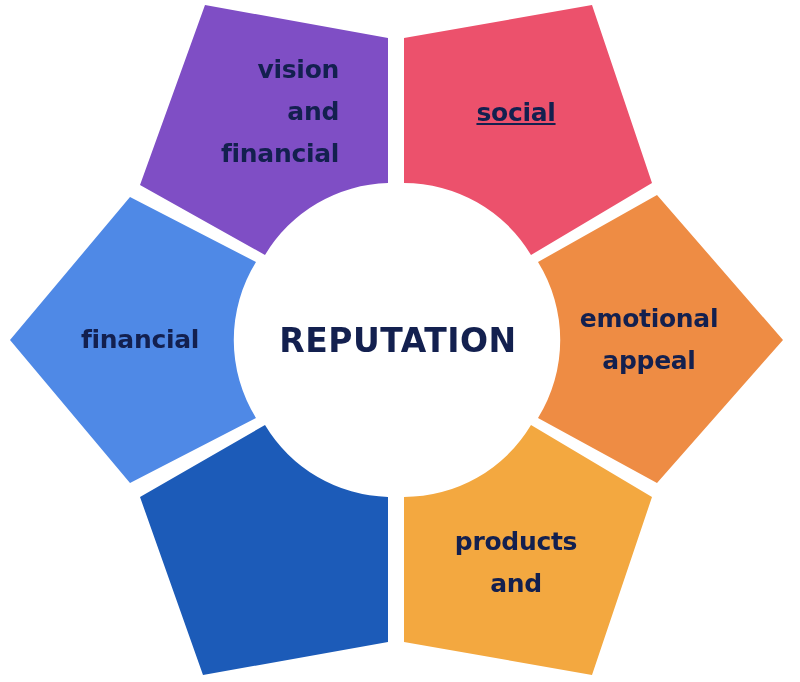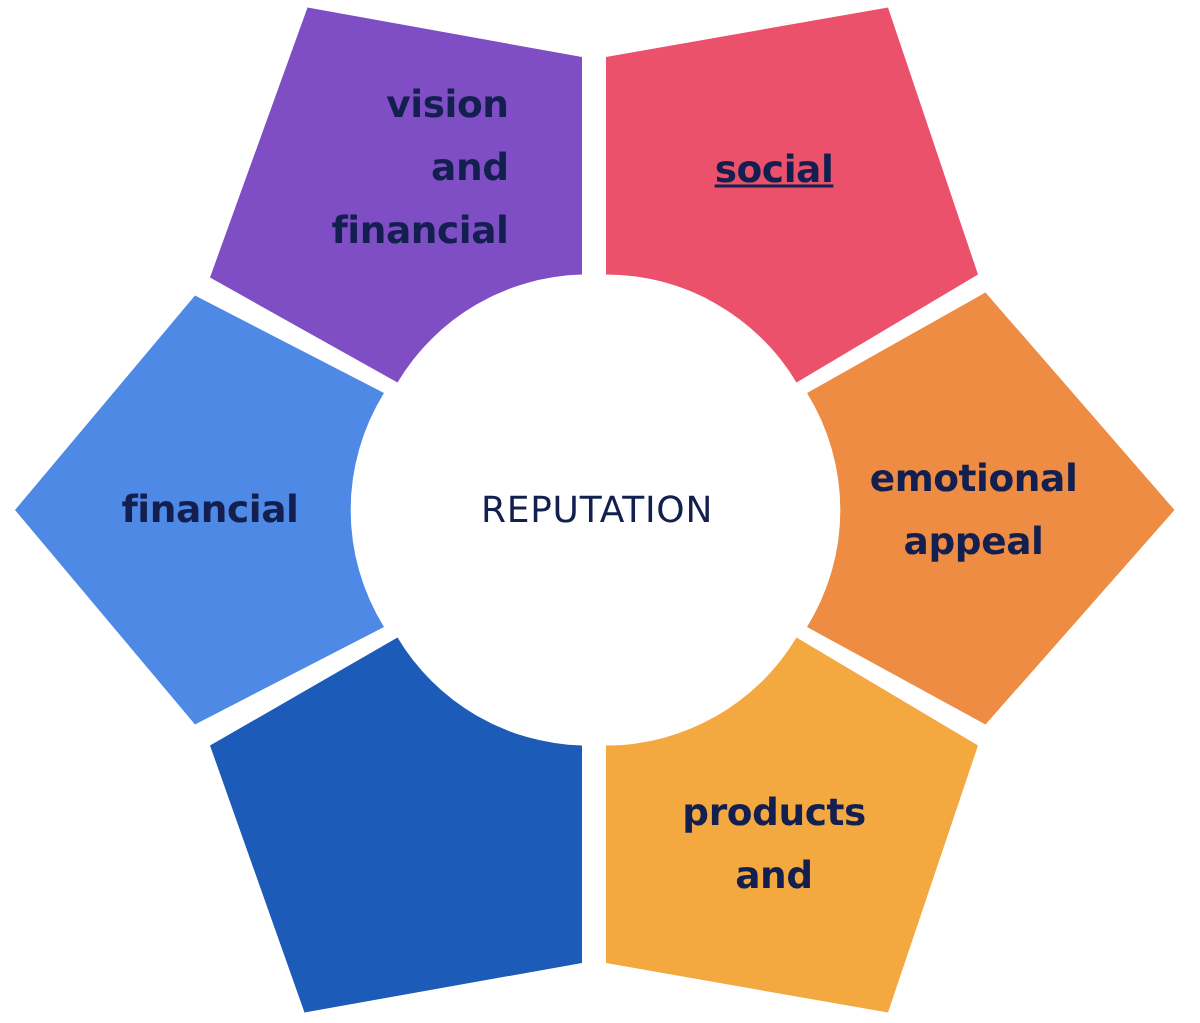--- a/index.html
+++ b/index.html
@@ -32,22 +32,22 @@
       white-space: nowrap;
       transform: translate(-50%, -50%);
     }
     .label span { display: block; }
     .center-label {
       position: absolute;
       left: 398px;
       top: 340px;
       transform: translate(-50%, -50%);
       color: #13204F;
-      font-weight: normal;
-      font-size: 24px;
+      font-weight: bold;
+      font-size: 33px;
       letter-spacing: 0.5px;
       white-space: nowrap;
     }
   </style>
 </head>
 <body>
 
 <svg id="diagram" viewBox="0 0 800 682" xmlns="http://www.w3.org/2000/svg">
 
   <path class="seg" d="M205,5 L388,38 L388,183 A148,148 0 0 0 265,255 L140,185 Z" fill="#7F4EC5"></path>

